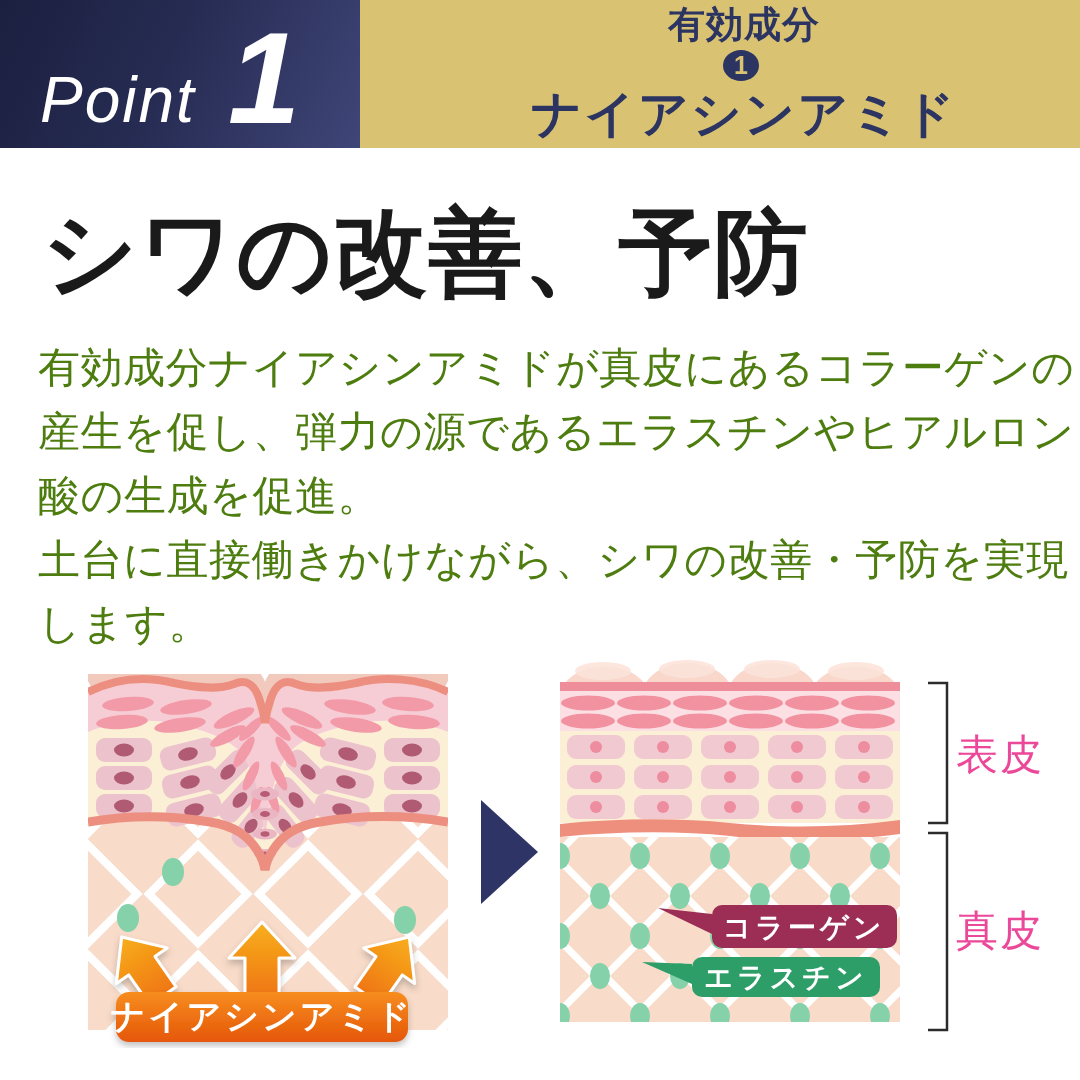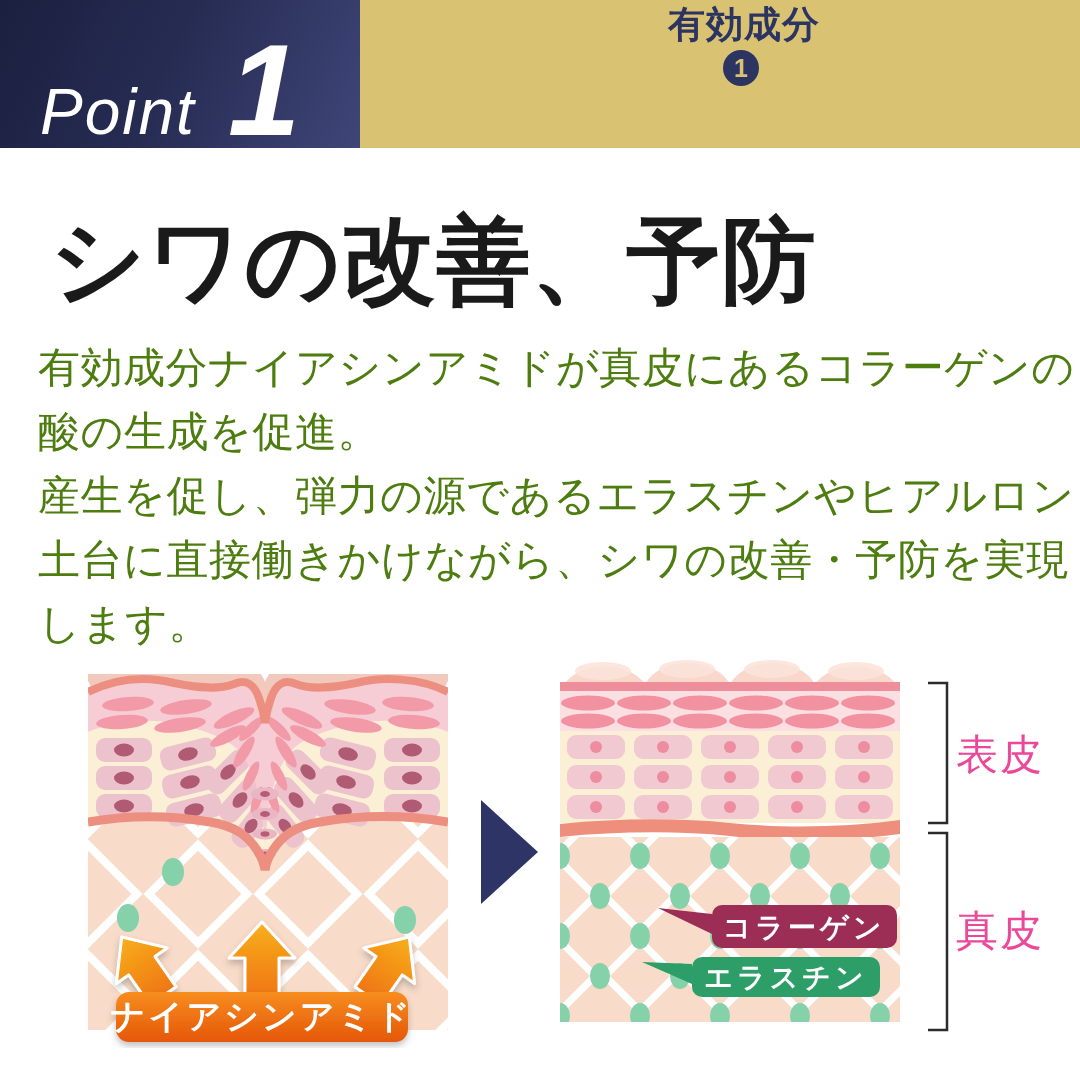--- a/index.html
+++ b/index.html
@@ -4,39 +4,39 @@
 <style>
   html,body{margin:0;padding:0;background:#fff;}
   .stage{
     position:relative;width:1080px;height:1080px;background:#ffffff;overflow:hidden;
     font-family:"Liberation Sans","DejaVu Sans",sans-serif;
   }
   
   .hdr-navy{
     position:absolute;left:0;top:0;width:360px;height:148px;
     background:linear-gradient(115deg,#1b2040 0%,#262b52 45%,#3f4577 100%);
-    display:flex;align-items:flex-end;padding:0 0 4px 40px;box-sizing:border-box;
+    display:flex;align-items:flex-end;padding:0 0 16px 40px;box-sizing:border-box;
     color:#ffffff;
   }
   .point-word{font-style:italic;font-size:64px;line-height:1;letter-spacing:2px;font-weight:400;}
   .point-num{font-style:italic;font-size:130px;line-height:.82;font-weight:600;margin-left:32px;}
   .hdr-gold{
     position:absolute;left:360px;top:0;width:720px;height:148px;background:#d9c373;
     display:flex;align-items:center;padding-left:48px;box-sizing:border-box;color:#2c3462;flex-direction:column;
   }
   .ing-prefix{font-size:37px;font-weight:700;letter-spacing:1px;}
   .ing-circle{
     width:36px;height:36px;border-radius:50%;background:#2c3462;color:#d9c373;
     display:flex;align-items:center;justify-content:center;
     font-size:25px;font-weight:700;margin:0 12px 0 6px;
   }
   .ing-name{font-size:50px;font-weight:700;letter-spacing:2px;}
   
   .headline{
-    position:absolute;left:34px;top:196px;margin:16px;
+    position:absolute;left:34px;top:196px;margin:8px;
     font-size:94px;font-weight:900;color:#1a1a1a;letter-spacing:1px;line-height:1.05;
   }
   .body-text{position:absolute;left:38px;top:336px;color:#4d7c0f;}
   .body-line{font-size:42px;line-height:64px;letter-spacing:.5px;white-space:nowrap;}
   
   .svg-abs{position:absolute;}
   .layer-label{
     position:absolute;font-size:42px;color:#ec4899;letter-spacing:2px;font-weight:500;
   }
   .lbl-epidermis{left:956px;top:727px;}
@@ -49,28 +49,29 @@
 
   <div class="hdr-navy">
     <span class="point-word">Point</span>
     <span class="point-num">1</span>
   </div>
   <div class="hdr-gold">
     <span class="ing-prefix">有効成分</span>
     <span class="ing-circle">
         <span>1</span>
       </span>
+    <span class="ing-name">ナイアシンアミド</span>
   </div>
 
   <h1 class="headline">シワの改善、予防</h1>
 
   <div class="body-text">
     <div class="body-line">有効成分ナイアシンアミドが真皮にあるコラーゲンの</div>
+    <div class="body-line">産生を促し、弾力の源であるエラスチンやヒアルロン</div>
     <div class="body-line">酸の生成を促進。</div>
-    <div class="body-line">産生を促し、弾力の源であるエラスチンやヒアルロン</div>
     <div class="body-line">土台に直接働きかけながら、シワの改善・予防を実現</div>
     <div class="body-line">します。</div>
   </div>
 
   <svg class="svg-abs" style="left:88px;top:674px;" width="360" height="374" viewBox="0 0 360 374">
     <defs>
       <pattern id="netL" width="110" height="110" patternUnits="userSpaceOnUse">
         <rect width="110" height="110" fill="#f8dbc8"></rect>
         <path d="M55,-6 L-6,55 M55,-6 L116,55 M-6,55 L55,116 M116,55 L55,116" stroke="#ffffff" stroke-width="8" fill="none"></path>
       </pattern>

